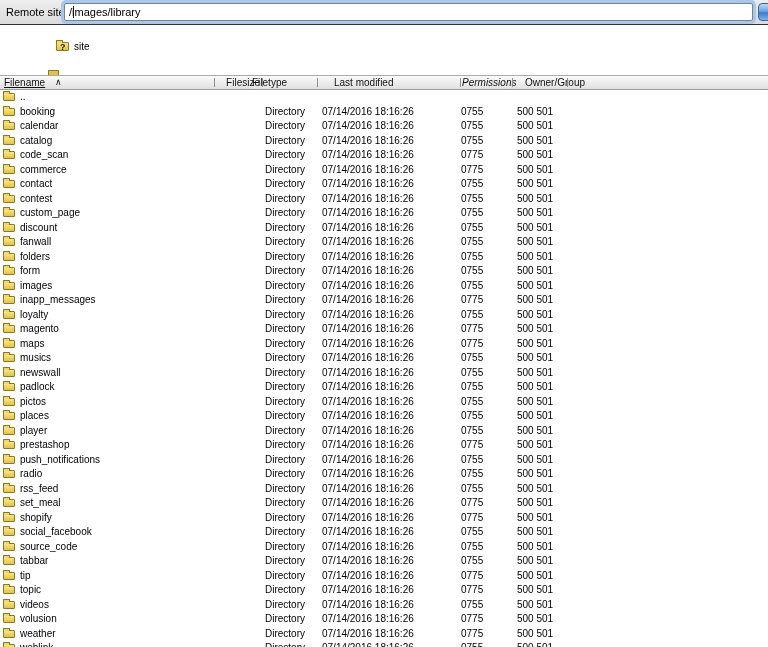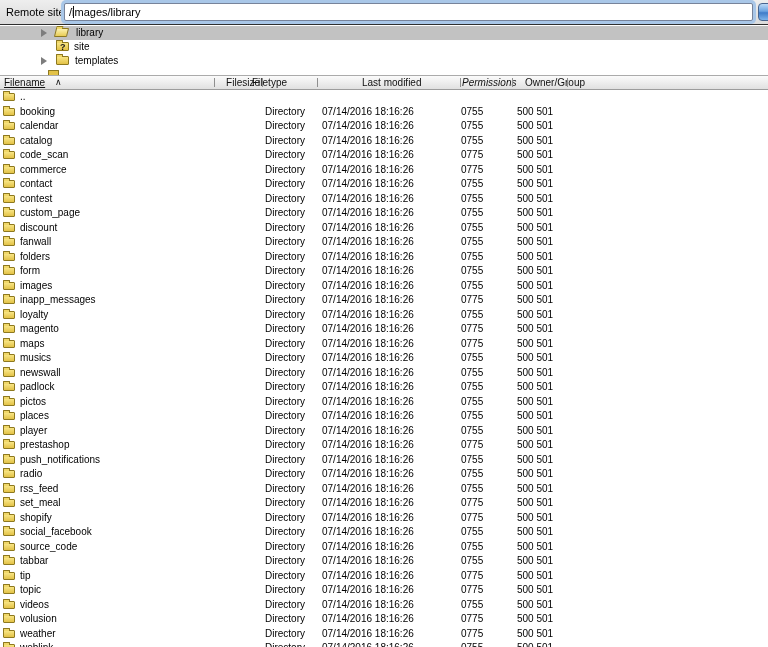--- a/index.html
+++ b/index.html
@@ -36,21 +36,21 @@
     background:var(--folder,#e3c247);border:1px solid #8e791f;border-bottom:none;border-radius:1px 1px 0 0;}
   
   .lheader{position:absolute;left:0;top:75px;width:768px;height:13px;line-height:13px;
     background:linear-gradient(#fbfbfb,#e0e0e0);border-top:1px solid #ababab;border-bottom:1px solid #9c9c9c;
     font-size:10px;color:#111;}
   .hcell{position:absolute;top:0;line-height:13px;white-space:nowrap;}
   .h-filename{left:4px;text-decoration:underline;}
   .hcaret{left:55px;top:0;font-size:9px;display:inline-block;}
   .h-filesize{left:218px;width:42px;text-align:right;}
   .h-filetype{left:252px;}
-  .h-modified{left:334px;padding-left:28px;}
+  .h-modified{left:306px;padding-left:28px;}
   .h-perms{left:462px;font-style:italic;}
   .h-owner{left:517px;margin-left:8px;}
   .hsep{position:absolute;top:2px;width:1px;height:9px;background:#8f8f8f;}
   
   .lbody{position:absolute;left:0;top:90px;width:768px;height:557px;background:#fff;overflow:hidden;}
   .lr{position:relative;width:768px;height:14.5px;line-height:14.5px;font-size:10px;}
   .lr .fold{left:3px;top:3px;width:12px;height:8px;}
   .c-name{position:absolute;left:20px;white-space:nowrap;}
   .c-type{position:absolute;left:265px;}
   .c-mod{position:absolute;left:322px;white-space:nowrap;}
@@ -63,35 +63,25 @@
 <div class="toolbar">
   <span class="tb-label">Remote site:</span>
   <div class="combo">
     <span class="combo-text">/images/library</span>
     <div class="caret-bar"></div>
   </div>
   <div class="combo-btn"></div>
 </div>
 
 <div class="tree">
-  <div class="trow selected" style="top:1px">
-    <div class="tri"></div>
-    <div class="fold open" style="left:55px"></div>
-    <span class="tlabel">library</span>
-  </div>
   <div class="trow" style="top:15px">
     <div class="fold" style="left:56px">
       <span class="qmark">?</span>
     </div>
     <span class="tlabel" style="left:74px">site</span>
-  </div>
-  <div class="trow" style="top:29px">
-    <div class="tri"></div>
-    <div class="fold" style="left:56px"></div>
-    <span class="tlabel" style="left:75px">templates</span>
   </div>
   <div class="partial-folder"></div>
 </div>
 
 <div class="lheader">
   <span class="hcell h-filename">Filename</span>
   <span class="hcell hcaret">∧</span>
   <div class="hsep" style="left:214px"></div>
   <span class="hcell h-filesize">Filesize</span>
   <div class="hsep" style="left:262px"></div>

